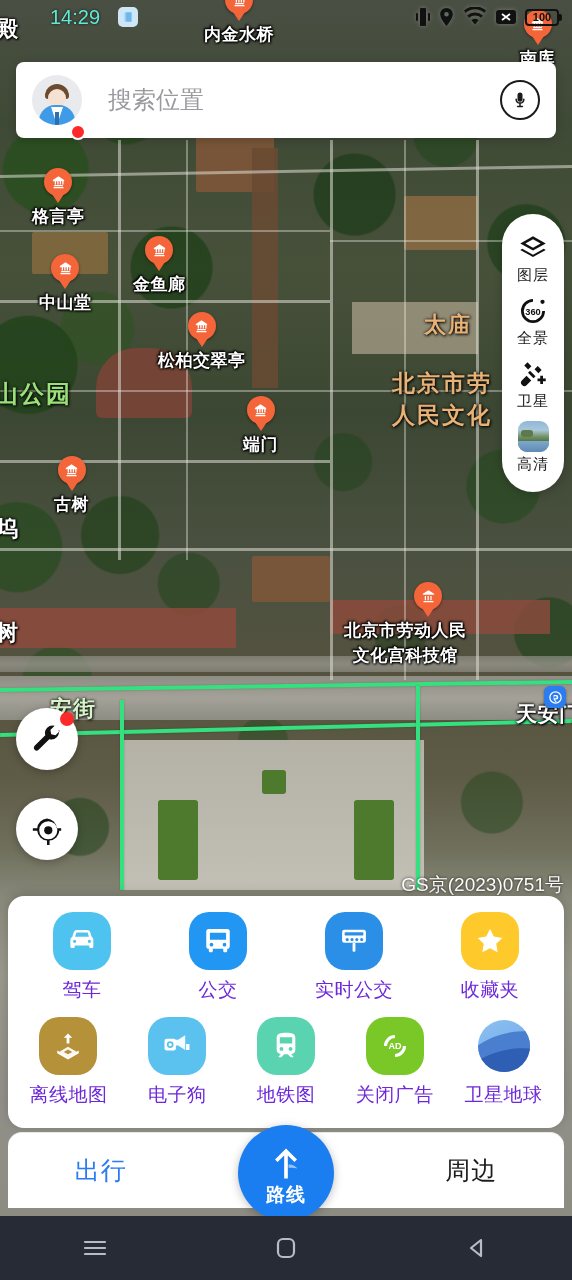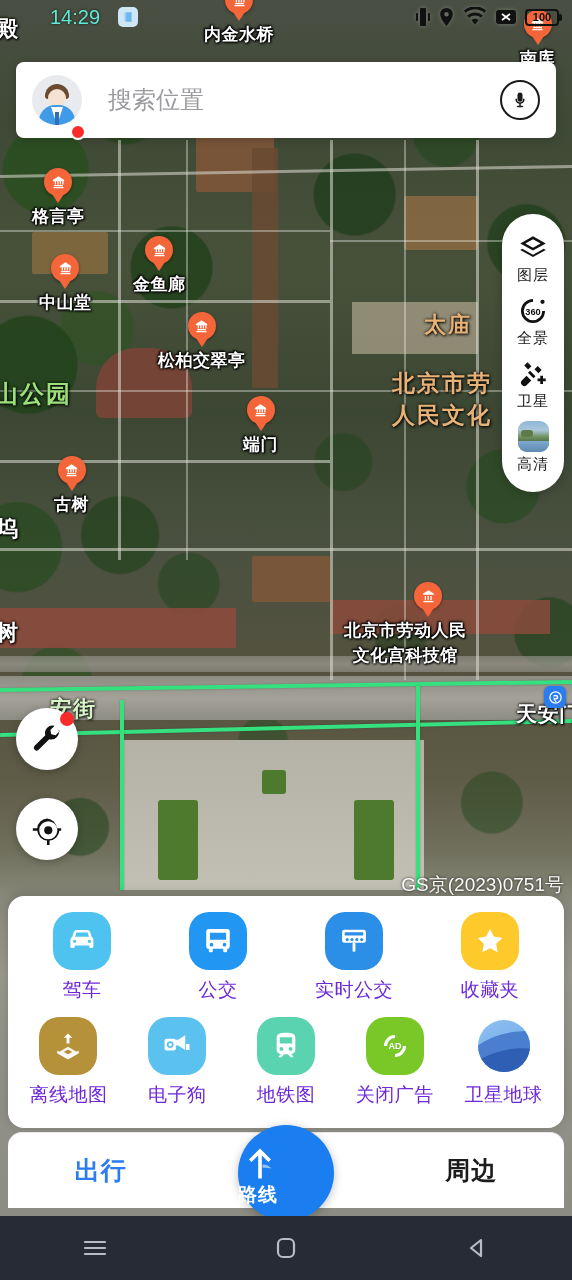--- a/index.html
+++ b/index.html
@@ -190,29 +190,29 @@
     background:linear-gradient(150deg,#8fc0f0 0%,#7fb6ee 40%,#3f74c8 100%); }
   .globe::before { content:""; position:absolute; left:-8px; top:14px; width:70px; height:26px;
     background:#4a7fd0; border-radius:50%; transform:rotate(-16deg); }
   .globe::after { content:""; position:absolute; left:-6px; top:30px; width:70px; height:24px;
     background:#2e5fb4; border-radius:50%; transform:rotate(-12deg); }
 
   
   .tabbar {
     position:absolute; left:8px; right:8px; top:1132px; height:76px;
     background:#fff; border-radius:14px 14px 0 0; z-index:37;
-    display:flex; align-items:center; border-top:1px solid #e9e9ec;font-weight:bold;
+    display:flex; align-items:center; border-top:1px solid #e9e9ec;
   }
   .tab { flex:1; text-align:center; font-size:25px; color:#1c1c1c; letter-spacing:1px; }
   .tab.active { color:#2a7cf0; }
   .tab.spacer { flex:1; }
   .route-fab {
     position:absolute; left:50%; transform:translateX(-50%); top:1125px;
     width:96px; height:96px; border-radius:50%; background:#1a7df0; z-index:38;
-    display:flex; flex-direction:column; align-items:flex-start; justify-content:center;
+    display:flex; flex-direction:column; align-items:center; justify-content:center;
     box-shadow:0 2px 10px rgba(0,0,0,.25);
   }
   .route-fab svg { width:44px; height:44px; fill:#fff; margin-top:2px; }
   .route-fab span { color:#fff; font-size:19px; font-weight:700; margin-top:-2px; letter-spacing:1px; }
 
   
   .navbar { position:absolute; left:0; top:1216px; width:572px; height:64px;
     background:#272b35; display:flex; align-items:center; justify-content:space-around;
     z-index:45; }
   .navbtn { width:80px; height:44px; display:flex; align-items:center; justify-content:center; }

